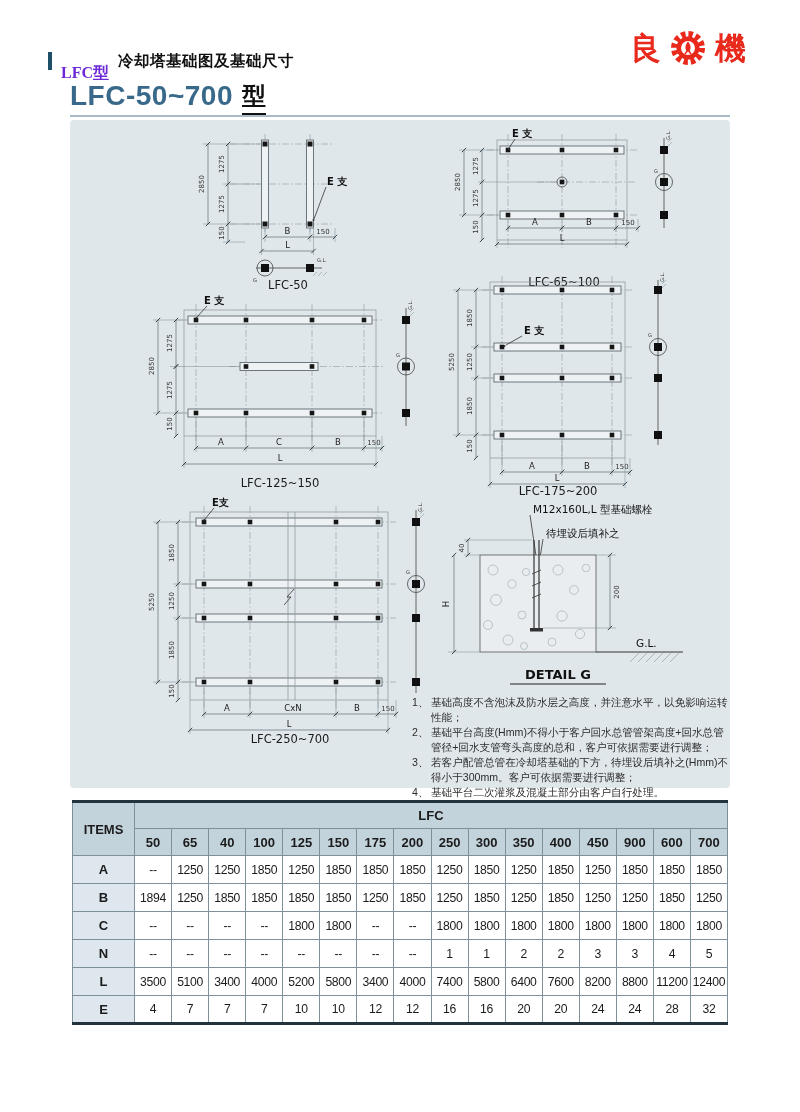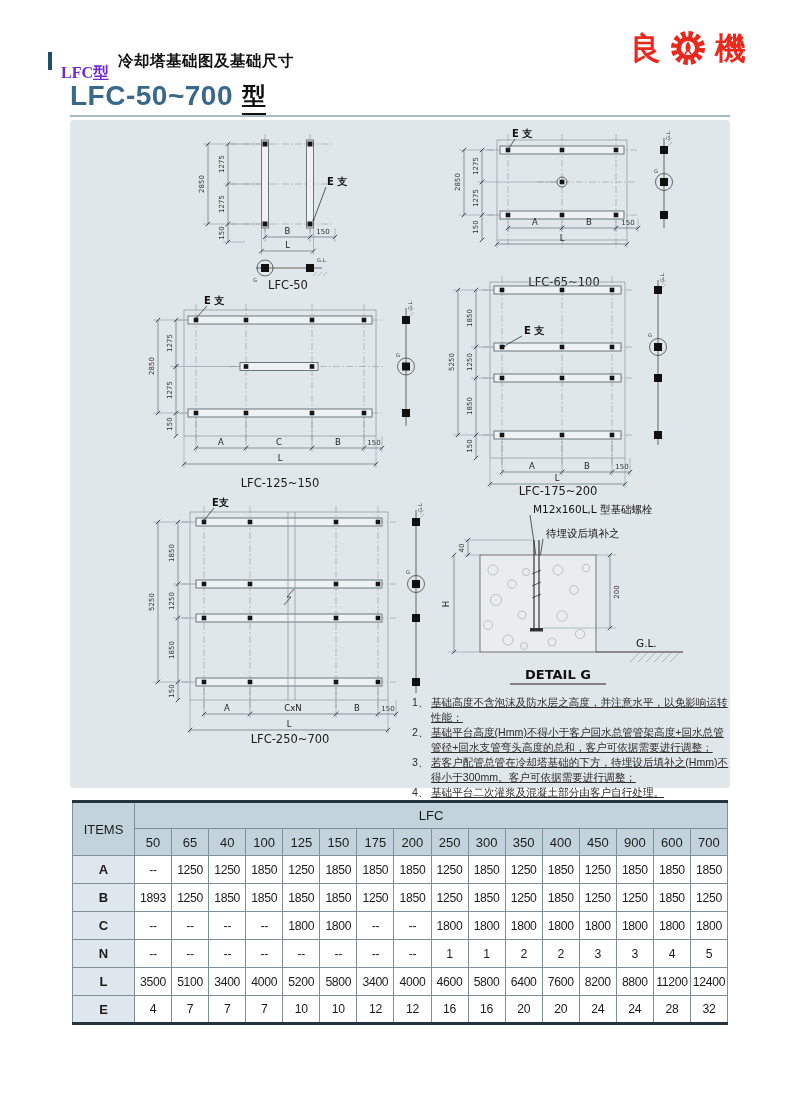--- a/index.html
+++ b/index.html
@@ -44,29 +44,29 @@
   .leader { stroke:#333; stroke-width:0.8; fill:none; }
   .detail-circle { fill:none; stroke:#444; stroke-width:0.8; }
   .agg { fill:none; stroke:#a6b0b6; stroke-width:0.7; }
   .boltline { stroke:#333; stroke-width:1.2; }
   .glline { stroke:#333; stroke-width:1; }
 
   
   .notes { position:absolute; left:342px; top:575px; width:320px; font-size:10.6px; color:#2c2c2c; line-height:1.42; }
   .note-item { display:flex; }
   .note-num { flex:0 0 19px; }
-  .note-text { flex:1;text-decoration:underline; }
+  .note-text { flex:1; }
 
   
   .dim-table { position:absolute; left:72px; top:800px; width:656px; border-collapse:collapse;
                border-top:3px solid #24343e; border-bottom:3px solid #24343e;
                border-left:1px solid #5c6e78; border-right:1px solid #5c6e78; table-layout:fixed; }
   .dim-table th, .dim-table td { border:1px solid #7e909a; text-align:center; vertical-align:middle;
                height:28px; padding:0; font-size:12.2px; color:#1b1b1b; }
-  .dim-table thead th { background:#c3d3db; font-weight:normal; font-size:13px; height:27px; }
+  .dim-table thead th { background:#c3d3db; font-weight:bold; font-size:13px; height:27px; }
   .dim-table thead th.items { width:62px; }
   .dim-table tbody th { background:#dde7ed; font-weight:bold; font-size:13px; }
   .dim-table tbody td { background:#ffffff; letter-spacing:-0.3px; }
 </style>
 </head>
 <body>
 
 <div class="page">
 
   <div class="top-header">
@@ -643,21 +643,21 @@
           <td>1850</td>
           <td>1250</td>
           <td>1850</td>
           <td>1250</td>
           <td>1850</td>
           <td>1850</td>
           <td>1850</td>
         </tr>
         <tr>
           <th>B</th>
-          <td>1893</td>
+          <td>1894</td>
           <td>1250</td>
           <td>1850</td>
           <td>1850</td>
           <td>1850</td>
           <td>1850</td>
           <td>1250</td>
           <td>1850</td>
           <td>1250</td>
           <td>1850</td>
           <td>1250</td>
@@ -708,21 +708,21 @@
         <tr>
           <th>L</th>
           <td>3500</td>
           <td>5100</td>
           <td>3400</td>
           <td>4000</td>
           <td>5200</td>
           <td>5800</td>
           <td>3400</td>
           <td>4000</td>
-          <td>4600</td>
+          <td>7400</td>
           <td>5800</td>
           <td>6400</td>
           <td>7600</td>
           <td>8200</td>
           <td>8800</td>
           <td>11200</td>
           <td>12400</td>
         </tr>
         <tr>
           <th>E</th>

